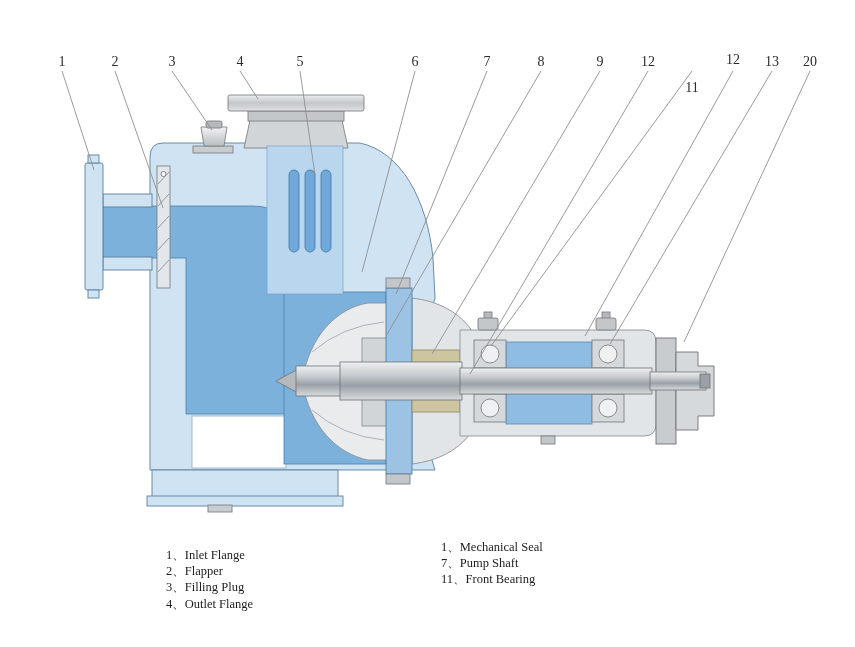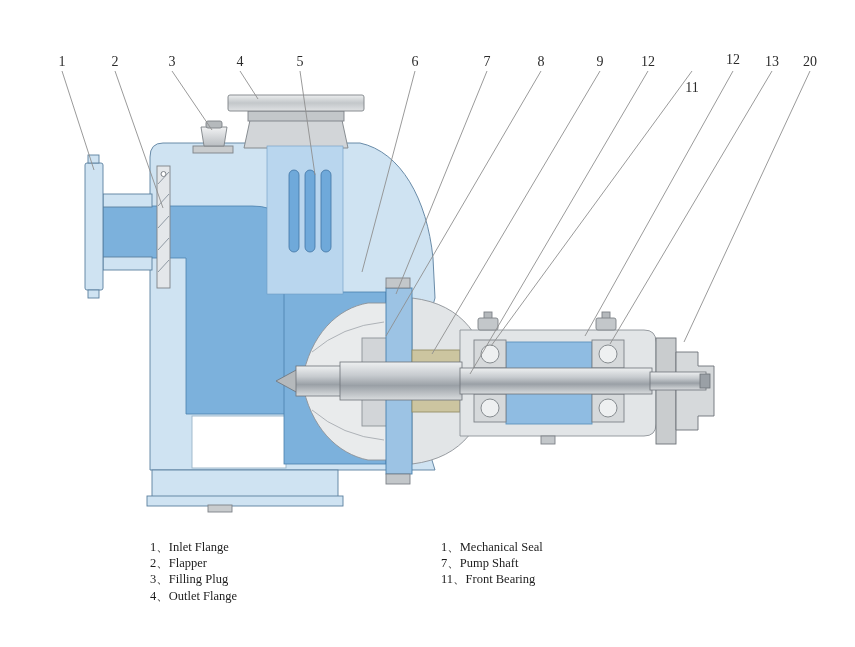--- a/index.html
+++ b/index.html
@@ -186,21 +186,21 @@
       <div class="callout" style="left: 541px; top: 62px;">8</div>
       <div class="callout" style="left: 600px; top: 62px;">9</div>
       <div class="callout" style="left: 648px; top: 62px;">12</div>
       <div class="callout" style="left: 692px; top: 62px; margin-top: 26px;">11</div>
       <div class="callout" style="left: 733px; top: 60px;">12</div>
       <div class="callout" style="left: 772px; top: 62px; text-align: right;">13</div>
       <div class="callout" style="left: 810px; top: 62px;">20</div>
     </div>
 
   <div class="legend" id="legend">
-      <div class="legend-col" style="left: 150px;">
+      <div class="legend-col" style="left: 166px; margin-top: 8px;">
         <div class="legend-item">1、Inlet Flange</div>
         <div class="legend-item">2、Flapper</div>
         <div class="legend-item">3、Filling Plug</div>
         <div class="legend-item">4、Outlet Flange</div>
       </div>
       <div class="legend-col" style="left: 441px;">
         <div class="legend-item">1、Mechanical Seal</div>
         <div class="legend-item">7、Pump Shaft</div>
         <div class="legend-item">11、Front Bearing</div>
       </div>

